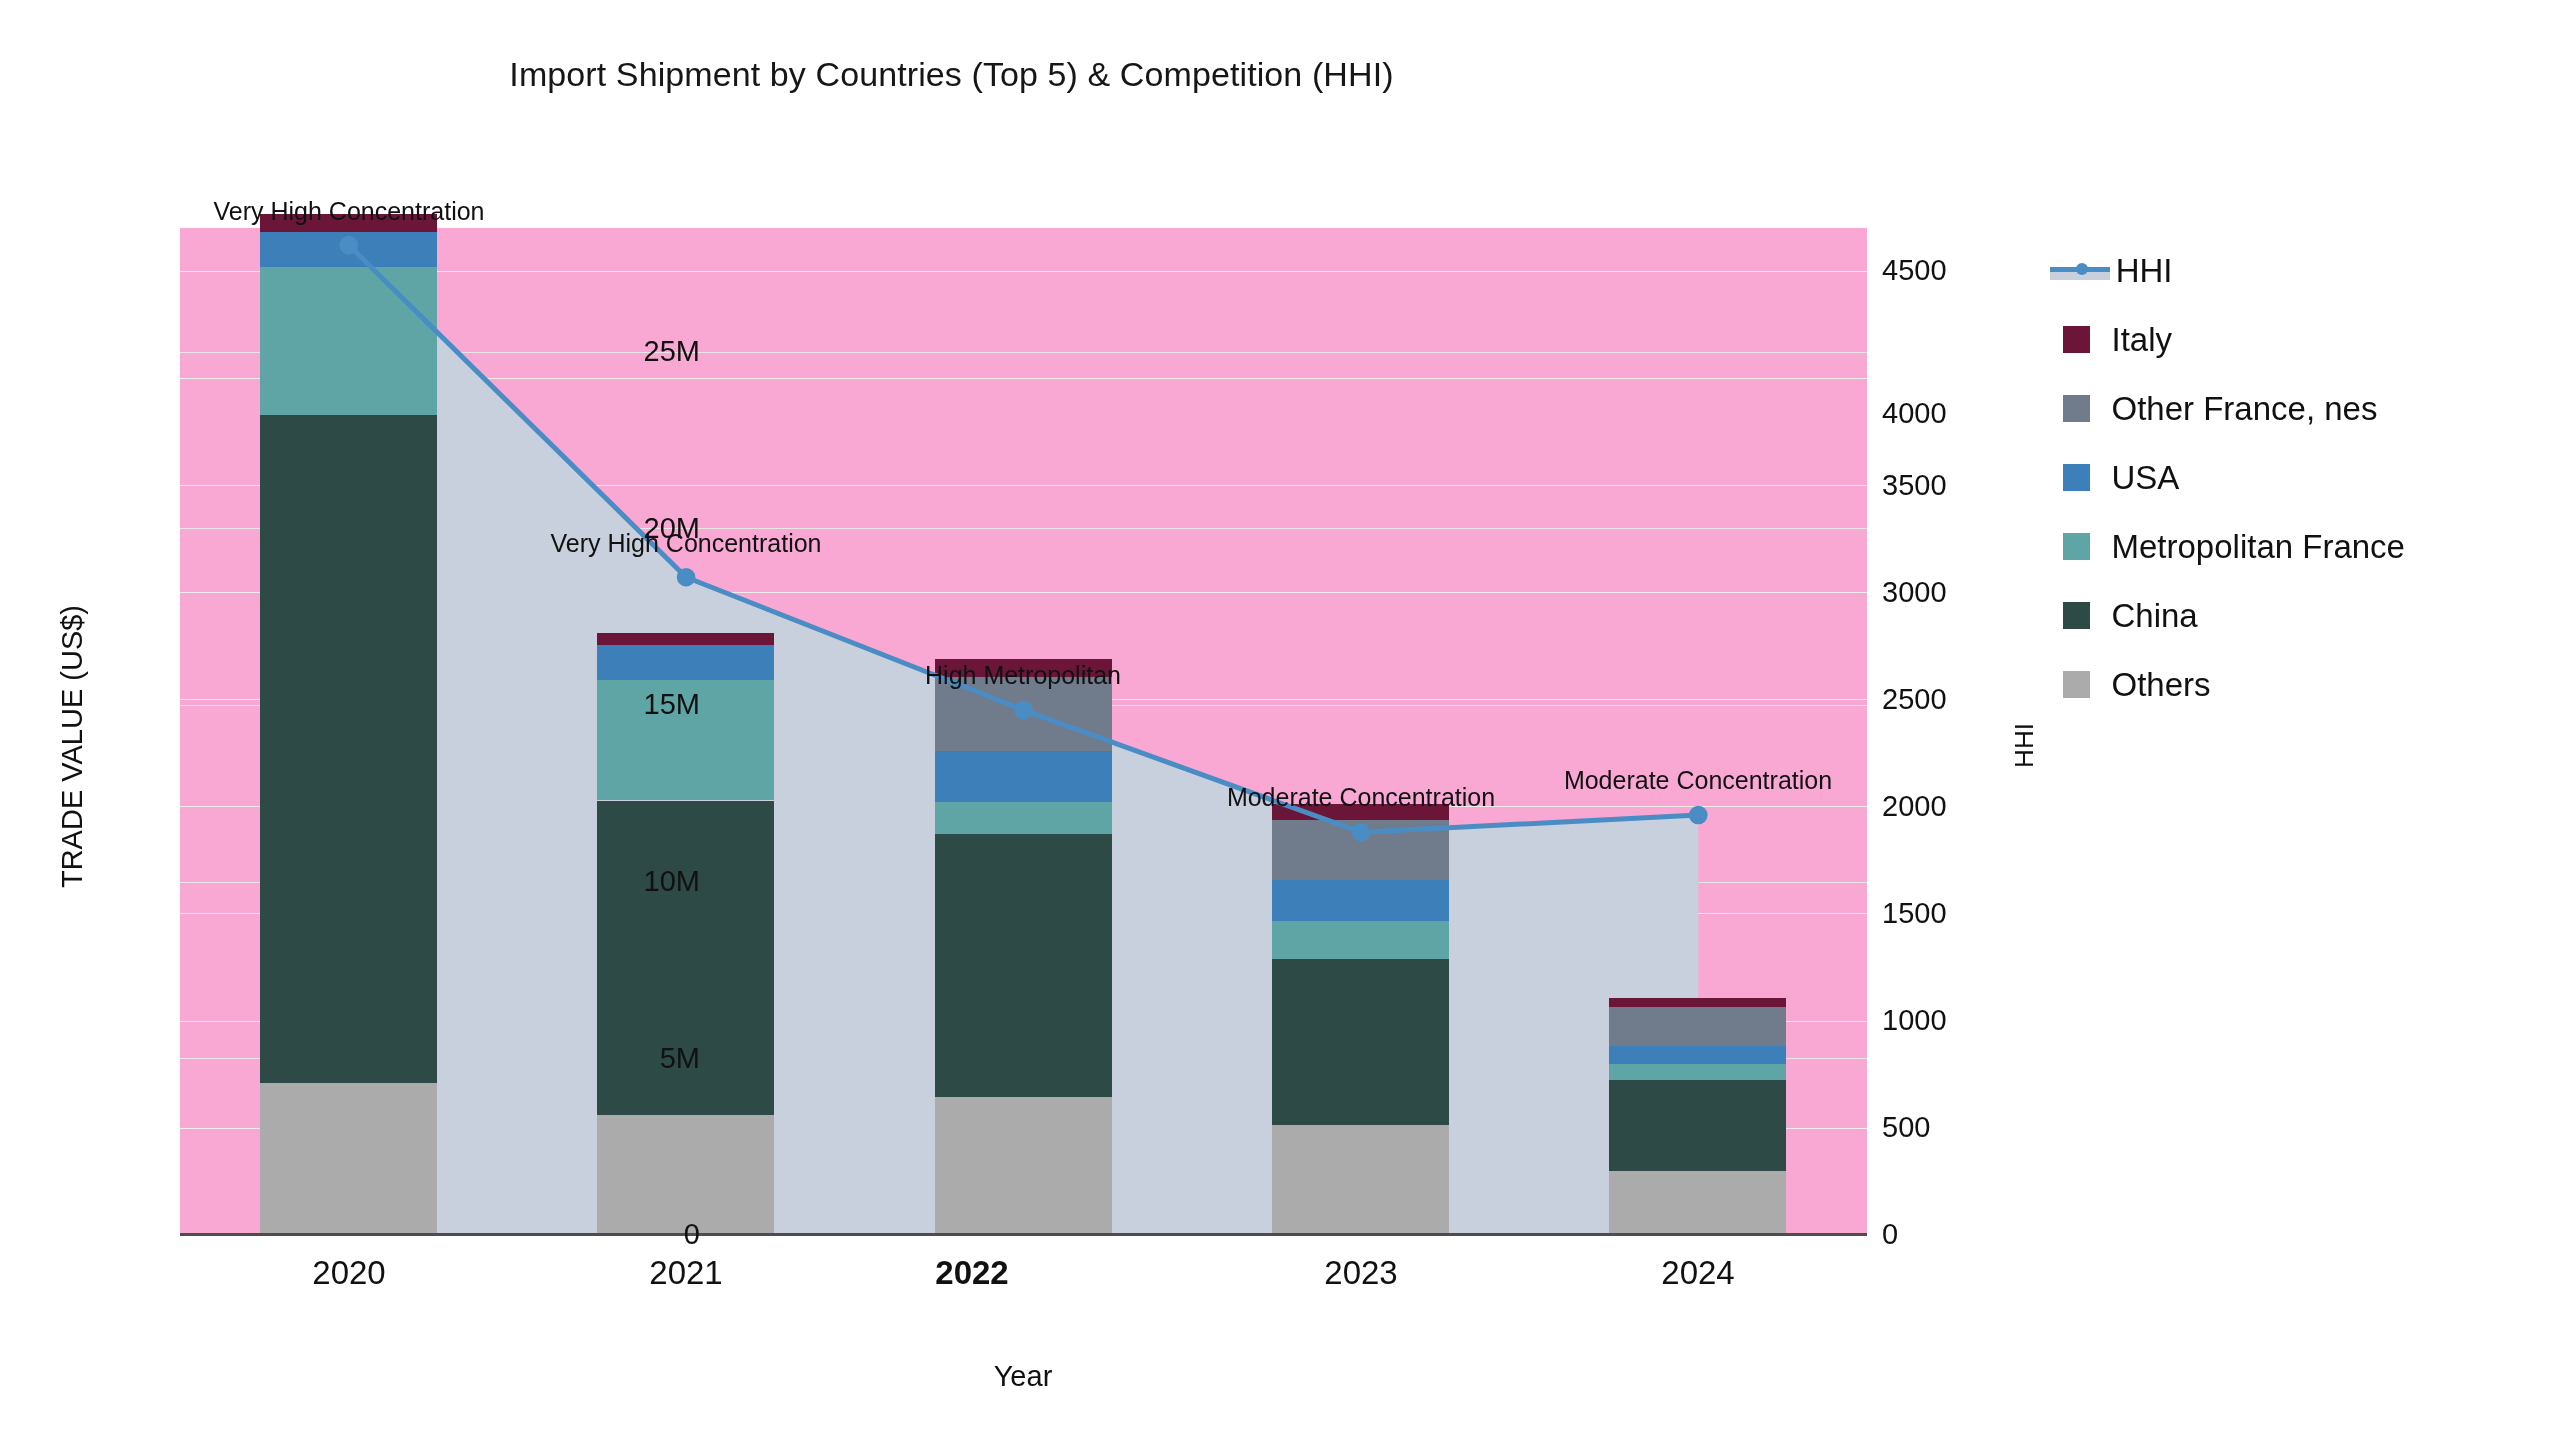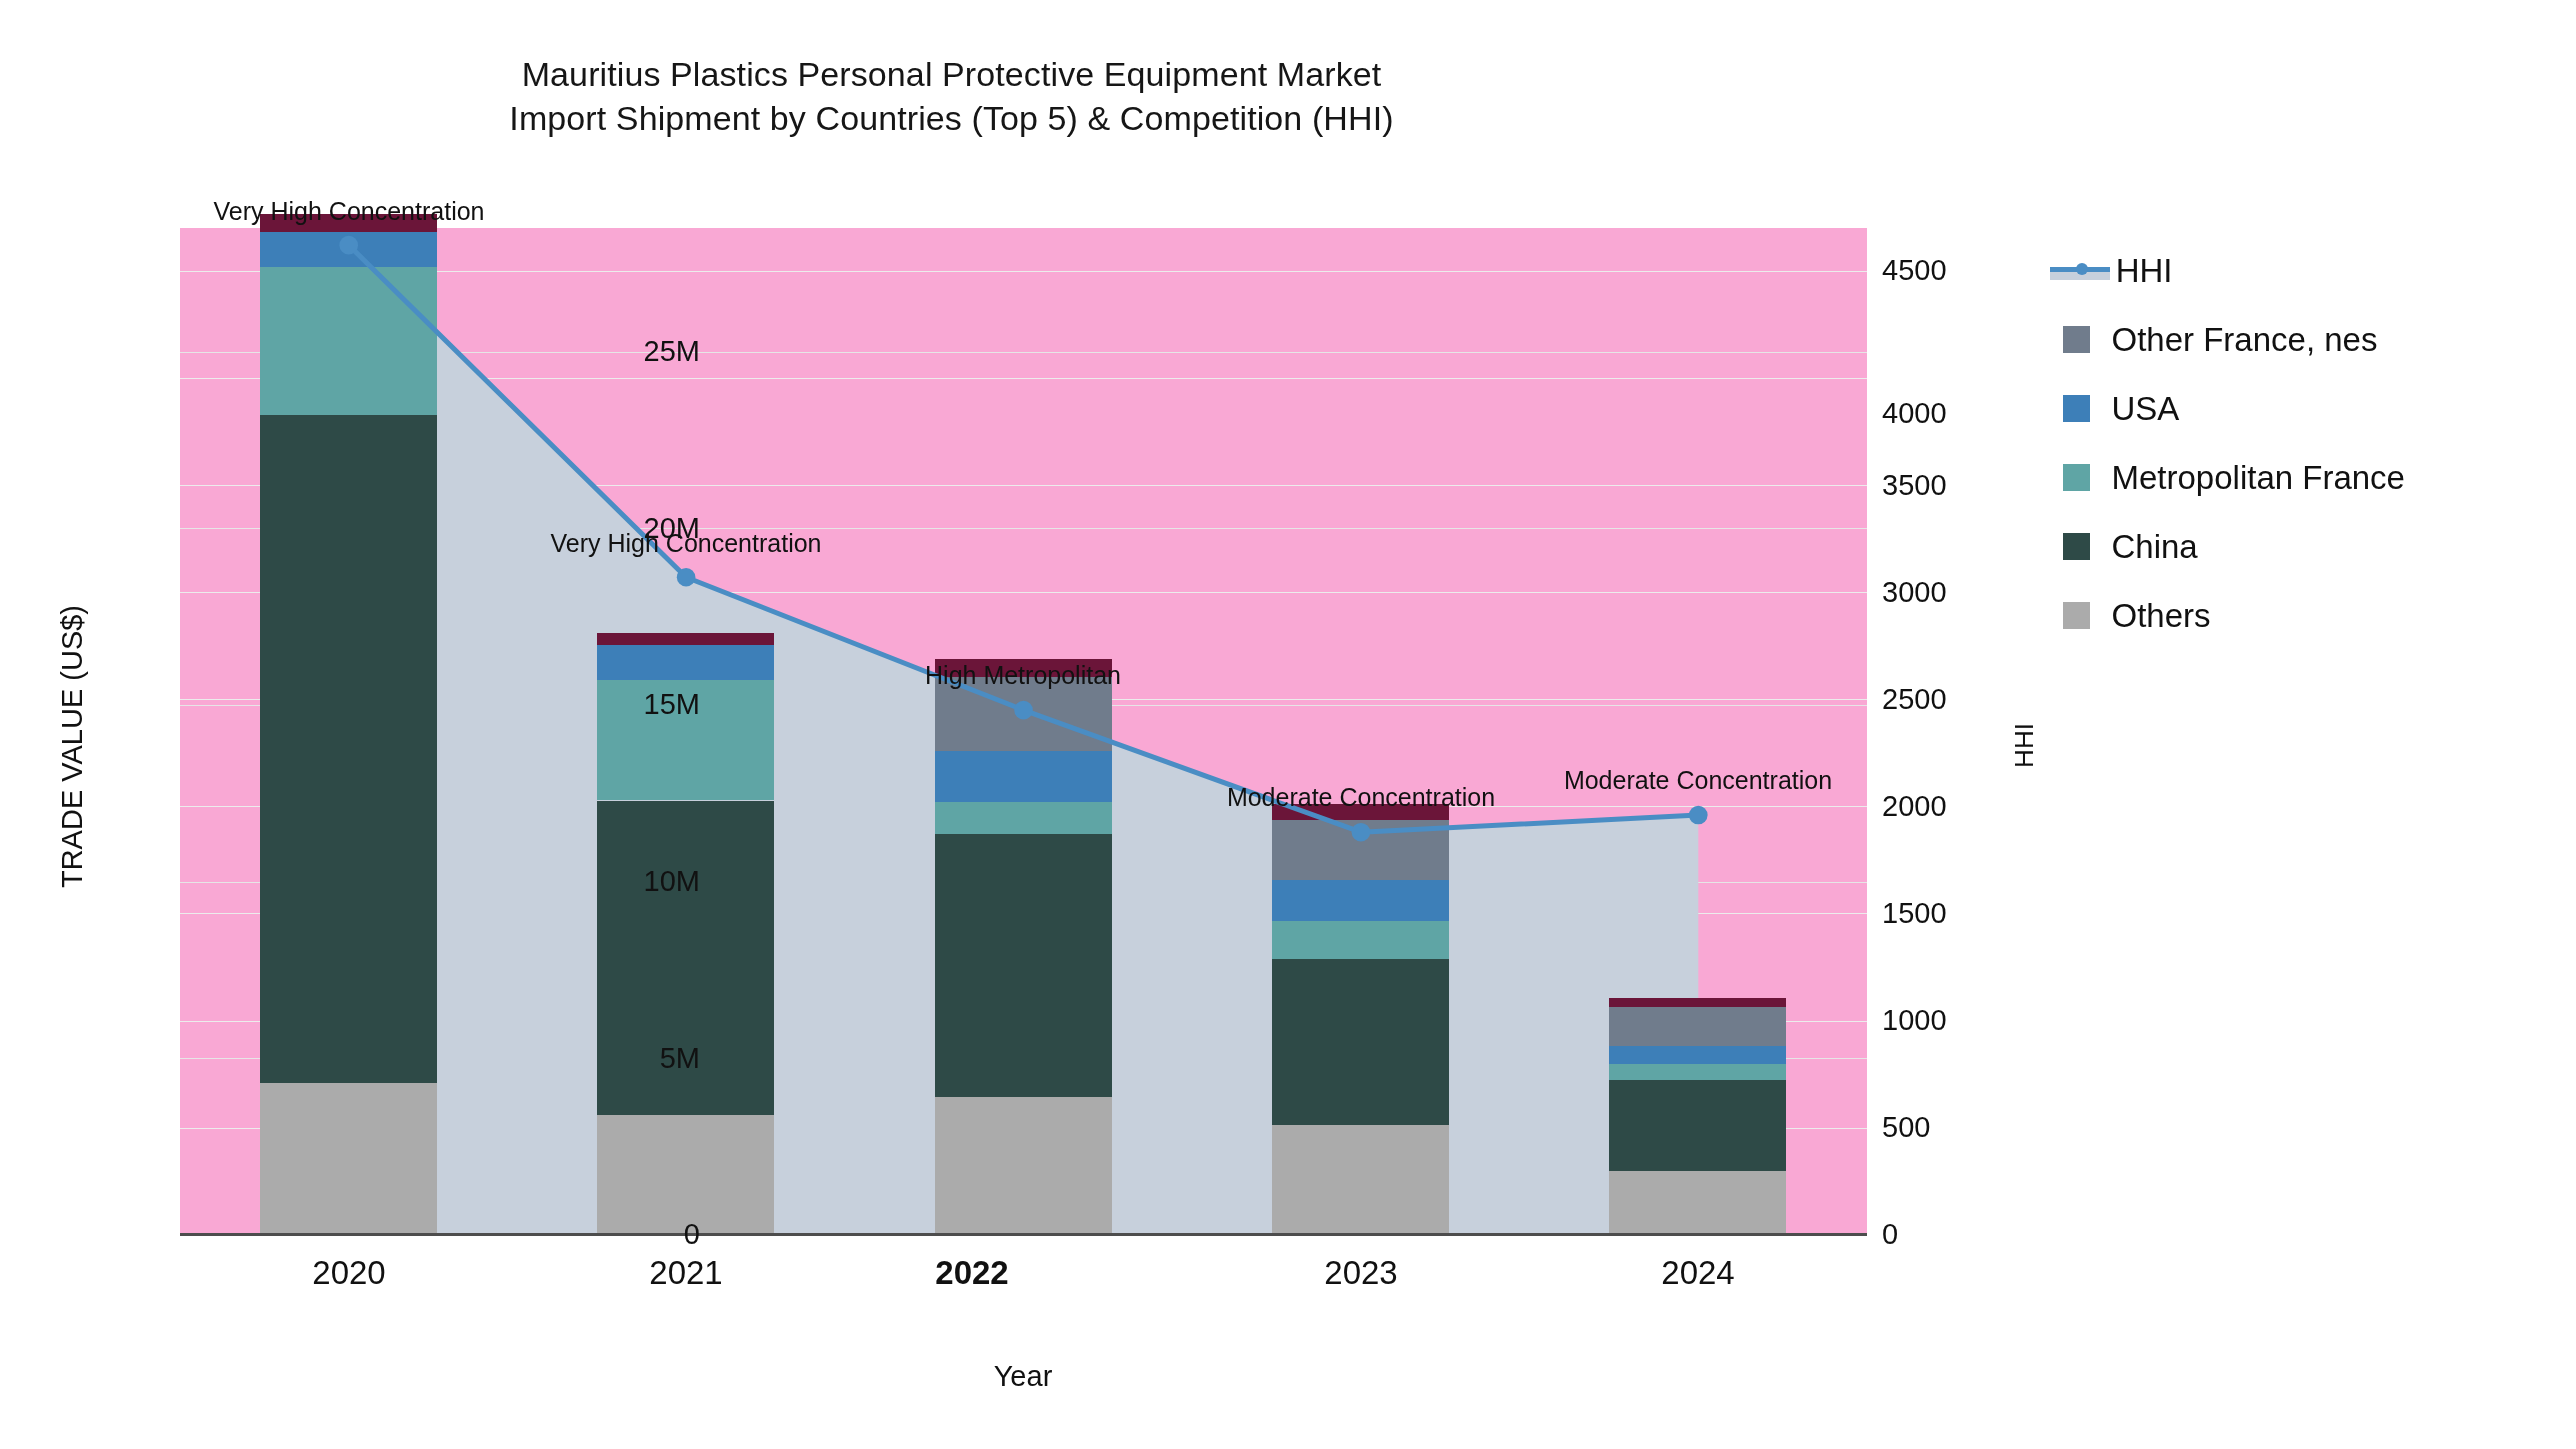--- a/index.html
+++ b/index.html
@@ -130,21 +130,20 @@
   .legend-line .ldot{
     position:absolute;left:26px;top:6.4px;width:12px;height:12px;border-radius:50%;
     background:#4a8dc4;
   }
   .legend-label{font-size:33px;color:#111;white-space:nowrap;}
 </style>
 </head>
 <body>
 
 <div id="chart-title">
-  <span class="line">Mauritius Plastics Personal Protective Equipment Market</span>
   <span class="line">Import Shipment by Countries (Top 5) &amp; Competition (HHI)</span>
 </div>
 
 <div id="plot-area">
   <div id="plot-inner">
     <div id="gridlines">
         <div class="gridline" style="top: 830px;"></div>
         <div class="gridline" style="top: 654px;"></div>
         <div class="gridline" style="top: 477px;"></div>
         <div class="gridline" style="top: 300px;"></div>
@@ -259,20 +258,24 @@
 <div id="legend">
     <div class="legend-row">
       <span class="legend-line">
         <span class="lfill"></span>
         <span class="lstroke"></span>
         <span class="ldot"></span>
       </span>
       <span class="legend-label">HHI</span>
     </div>
     <div class="legend-row">
+      <span class="legend-swatch" style="background: rgb(107, 21, 57);"></span>
+      <span class="legend-label">Italy</span>
+    </div>
+    <div class="legend-row">
       <span class="legend-swatch" style="background: rgb(112, 124, 140);"></span>
       <span class="legend-label">Other France, nes</span>
     </div>
     <div class="legend-row">
       <span class="legend-swatch" style="background: rgb(61, 127, 184);"></span>
       <span class="legend-label">USA</span>
     </div>
     <div class="legend-row">
       <span class="legend-swatch" style="background: rgb(95, 165, 165);"></span>
       <span class="legend-label">Metropolitan France</span>

